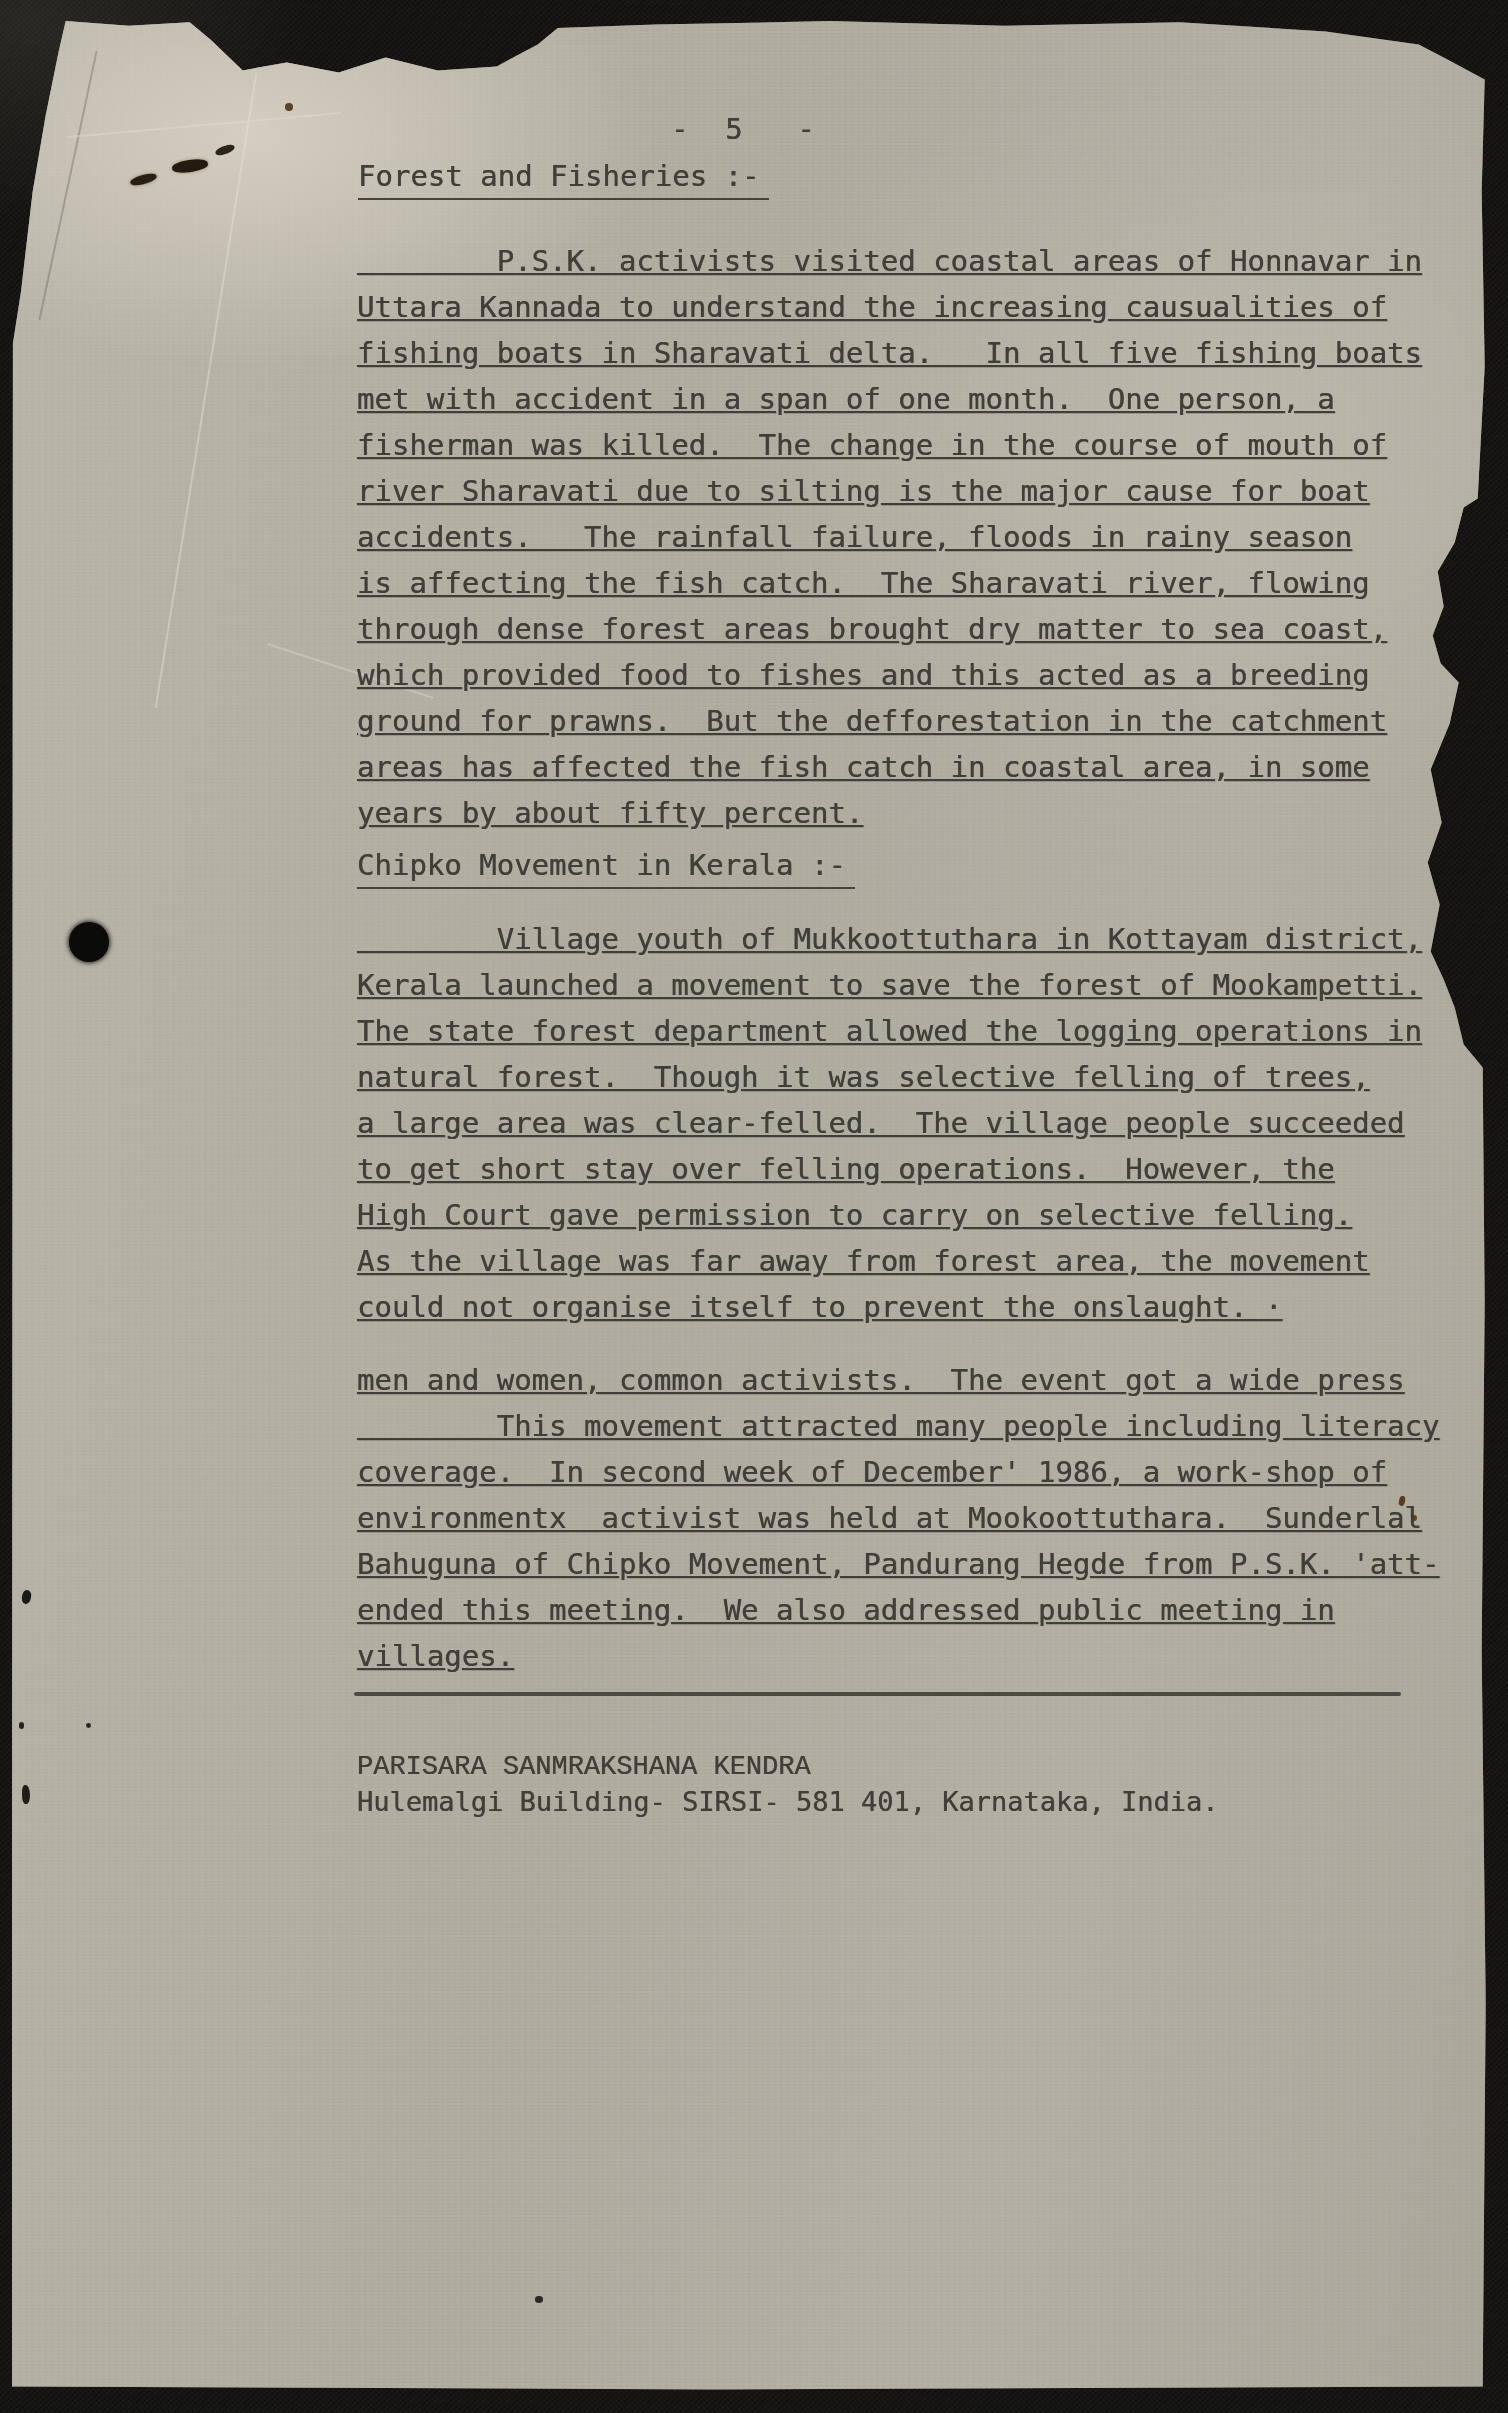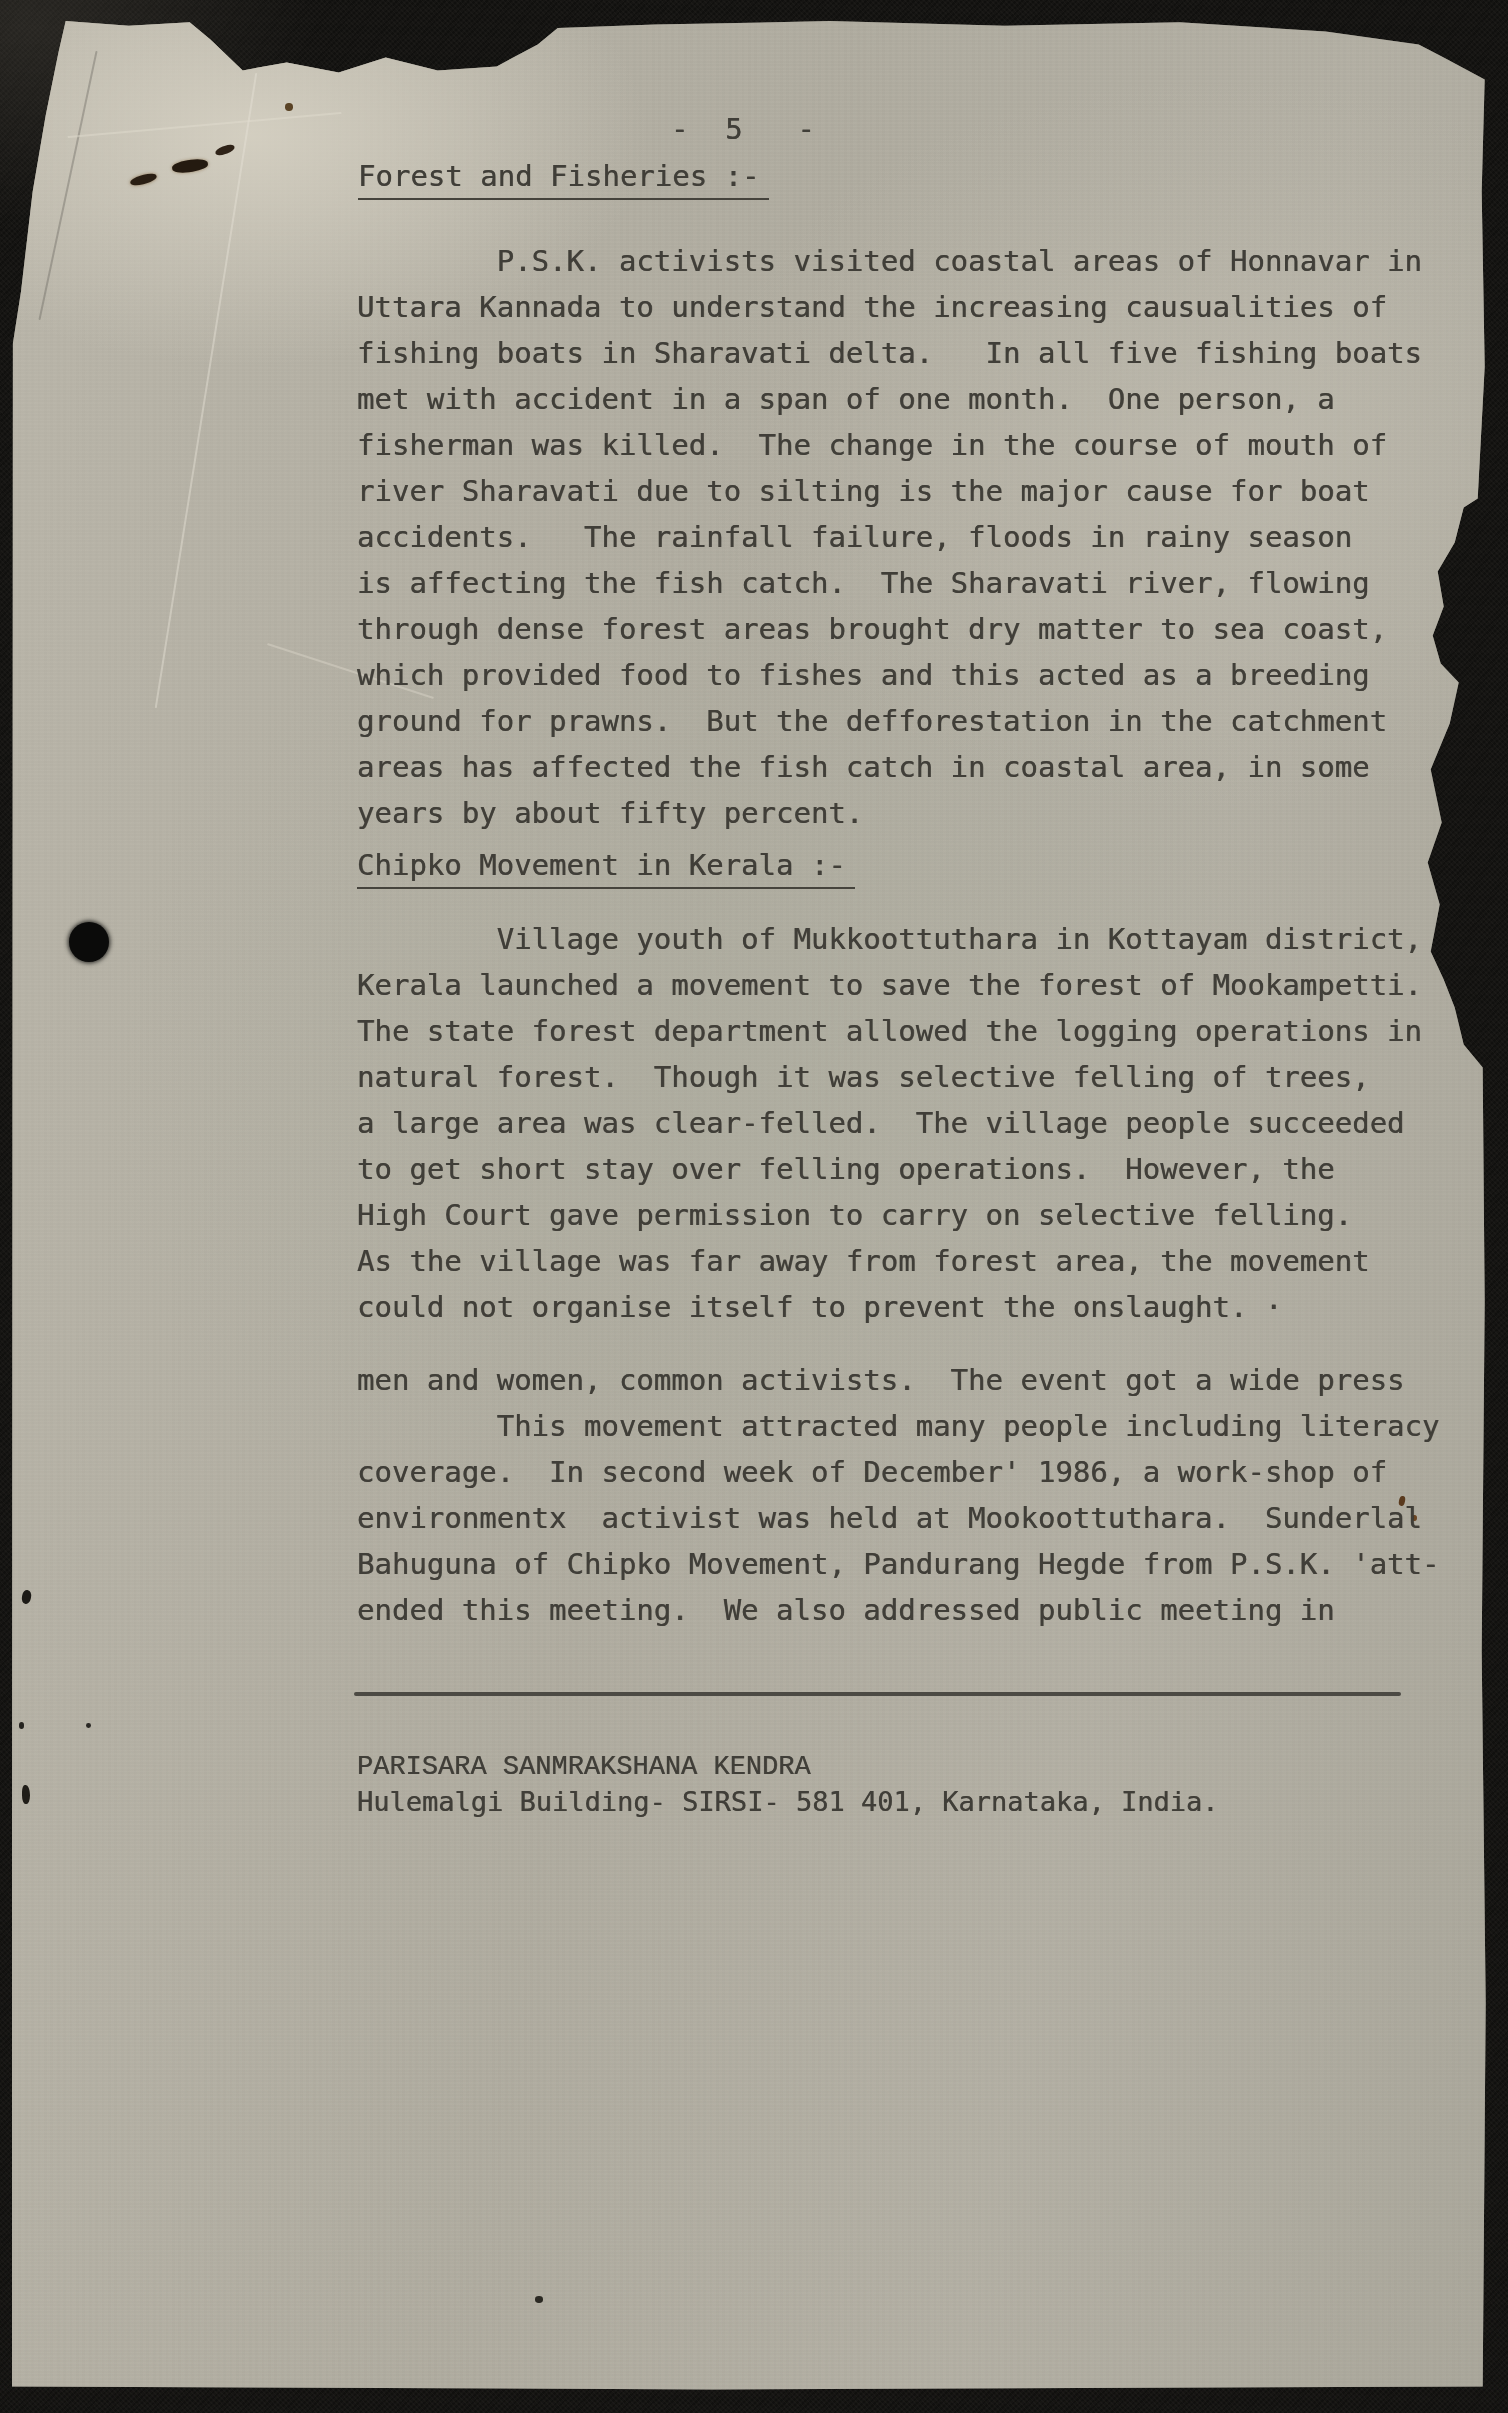--- a/index.html
+++ b/index.html
@@ -64,21 +64,21 @@
     color:#403e38;
     text-shadow:0.4px 0.4px 0.5px rgba(47,45,40,0.55), -0.2px 0 0.4px rgba(47,45,40,0.35);
   }
   .pagenum{position:absolute;left:671px;top:112px;font-size:29px;white-space:pre;letter-spacing:0.6px;}
   .heading{
     position:absolute;font-size:29px;white-space:pre;display:inline-block;
     padding-bottom:5.3px;padding-right:9.3px;border-bottom:2.9px solid #45433c;
   }
   .h1pos{left:358px;top:159px;}
   .h2pos{left:357px;top:848px;text-align:right;}
-  .para{position:absolute;font-size:29px;}
+  .para{position:absolute;font-size:29px;text-decoration:underline;}
   .para .tline{white-space:pre;height:46px;line-height:46px;}
   .p1pos{left:357px;top:238px;}
   .p2pos{left:357px;top:916px;}
   .p3pos{left:357px;top:1357px;}
   .rule{position:absolute;left:354px;top:1692px;width:1047px;height:0;border-top:4.1px solid #4c4a44;border-radius:2.3px;}
   .footer-org{position:absolute;left:357px;top:1752px;font-size:27px;white-space:pre;font-family:Liberation Mono, monospace;}
   .footer-addr{position:absolute;left:357px;top:1786px;font-size:27px;white-space:pre;}
 </style>
 </head>
 <body>
@@ -138,20 +138,21 @@
         <div class="tline">As the village was far away from forest area, the movement</div>
         <div class="tline">could not organise itself to prevent the onslaught. ·</div>
       </div>
     <div class="para p3pos">
         <div class="tline">men and women, common activists.  The event got a wide press</div>
         <div class="tline">        This movement attracted many people including literacy</div>
         <div class="tline">coverage.  In second week of December' 1986, a work-shop of</div>
         <div class="tline">environmentx  activist was held at Mookoottuthara.  Sunderlal</div>
         <div class="tline">Bahuguna of Chipko Movement, Pandurang Hegde from P.S.K. 'att-</div>
         <div class="tline">ended this meeting.  We also addressed public meeting in</div>
+        <div class="tline">villages.</div>
       </div>
 
     <div class="rule"></div>
 
     <div class="footer-org">PARISARA SANMRAKSHANA KENDRA</div>
     <div class="footer-addr">Hulemalgi Building- SIRSI- 581 401, Karnataka, India.</div>
   </div>
 
 </div>
 

